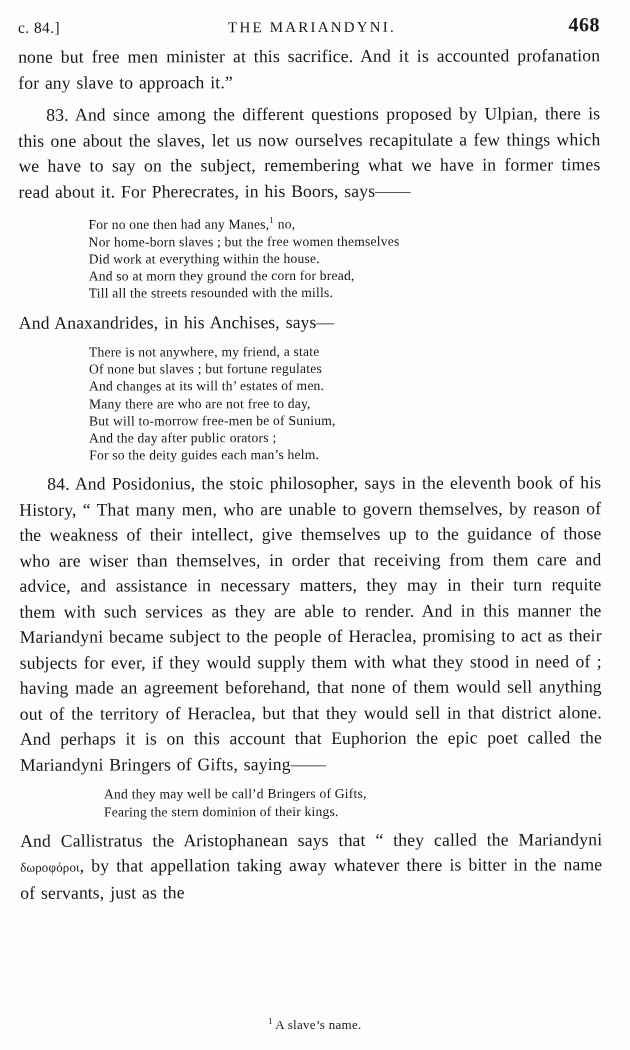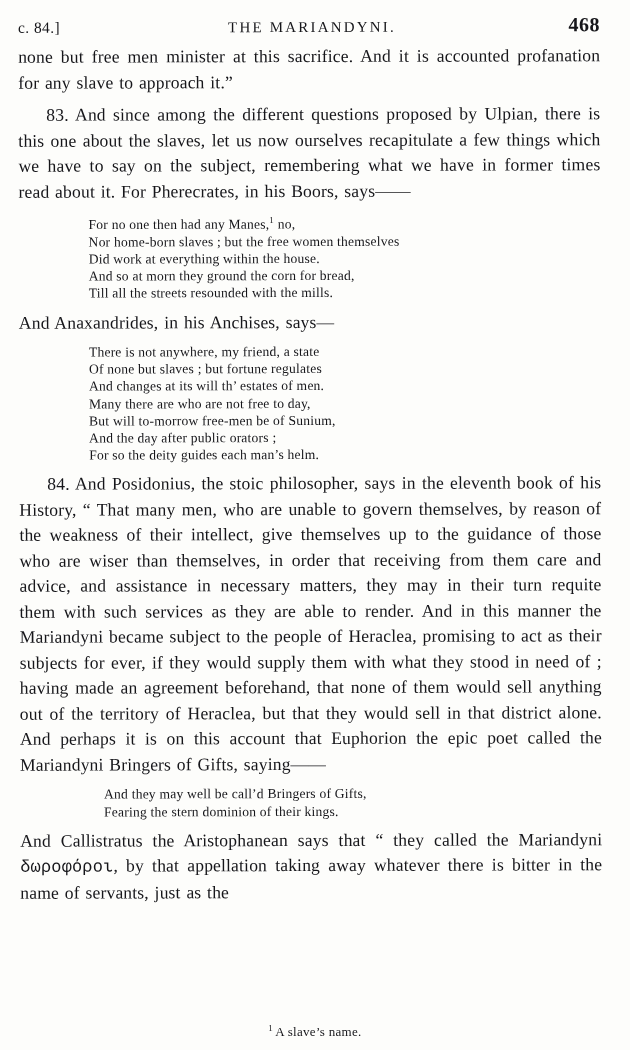--- a/index.html
+++ b/index.html
@@ -77,29 +77,29 @@
     line-height: 17.2px;
     letter-spacing: 0.2px;
   }
   .verse .line { white-space: nowrap; }
   .verse.small-indent { padding-left: 84px; }
   .verse sup {
     font-size: 9px;
     vertical-align: super;
   }
   .greek {
-    font-family: Liberation Mono, monospace;
-    font-size: 17px;
+    font-family: Liberation Serif, serif;
+    font-size: 13px;
   }
   
   .footnote {
     position: absolute;
     left: 0;
     right: 0;
-    bottom: 10px;
+    bottom: 17px;
     text-align: center;
     font-size: 13px;
     letter-spacing: 0.3px;
   }
   .footnote sup {
     font-size: 9px;
     vertical-align: super;
     margin-right: 2px;
   }
   

